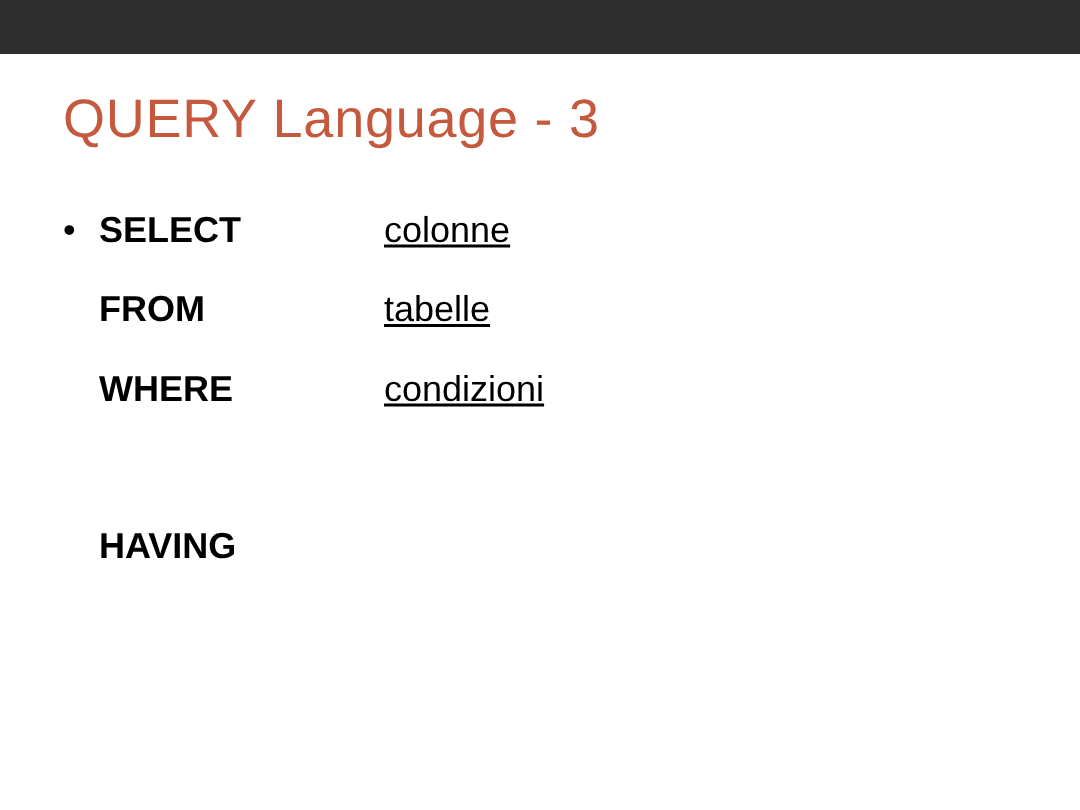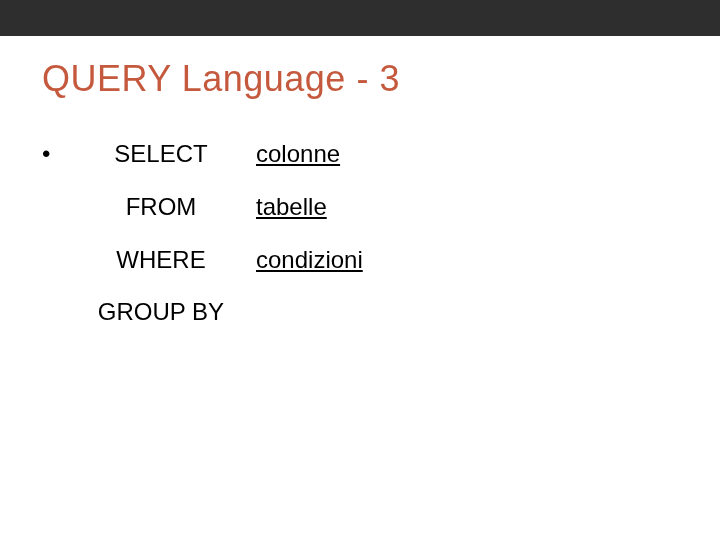--- a/index.html
+++ b/index.html
@@ -50,22 +50,23 @@
   }
   .bullet-col {
     width: 24px;
     flex: 0 0 24px;
     text-align: left;
     color: #000;
   }
   .keyword-col {
     width: 190px;
     flex: 0 0 190px;
-    text-align: center;
+    text-align: left;
     color: #000;
+    font-weight: bold;
   }
   .desc-col {
     flex: 1 1 auto;
     text-align: left;
     color: #000;
     text-decoration: underline;
   }
   .bullet-dot {
     display: inline-block;
     font-size: 24px;
@@ -95,22 +96,22 @@
     </div>
 
     <div class="row">
       <span class="bullet-col"><span class="bullet-dot"></span></span>
       <span class="keyword-col">WHERE</span>
       <span class="desc-col">condizioni</span>
     </div>
 
     <div class="row">
       <span class="bullet-col"><span class="bullet-dot"></span></span>
-      <span class="keyword-col">GROUP BY</span>
     </div>
 
     <div class="row">
       <span class="bullet-col"><span class="bullet-dot"></span></span>
+      <span class="keyword-col">HAVING</span>
     </div>
 
 
   </div>
 </div>
 
 </body></html>

